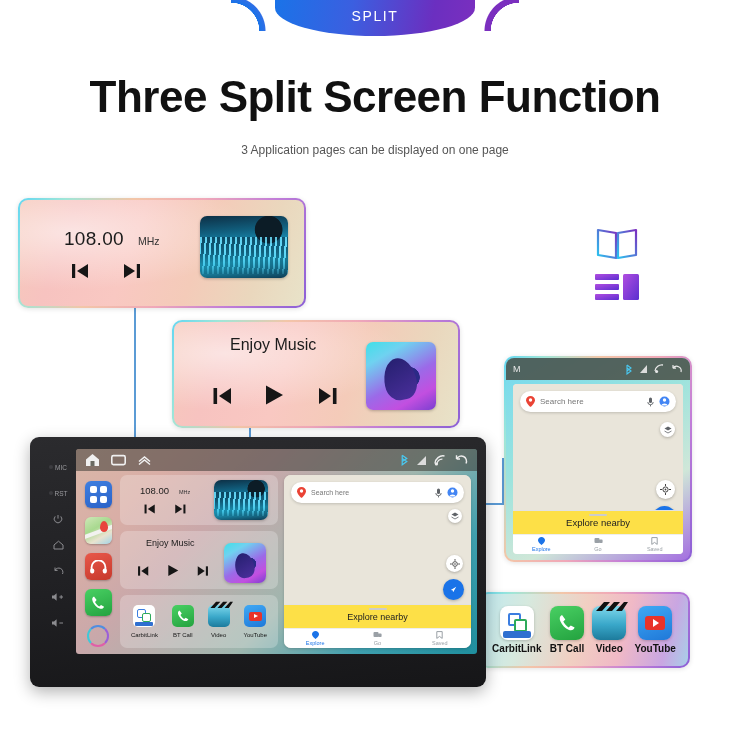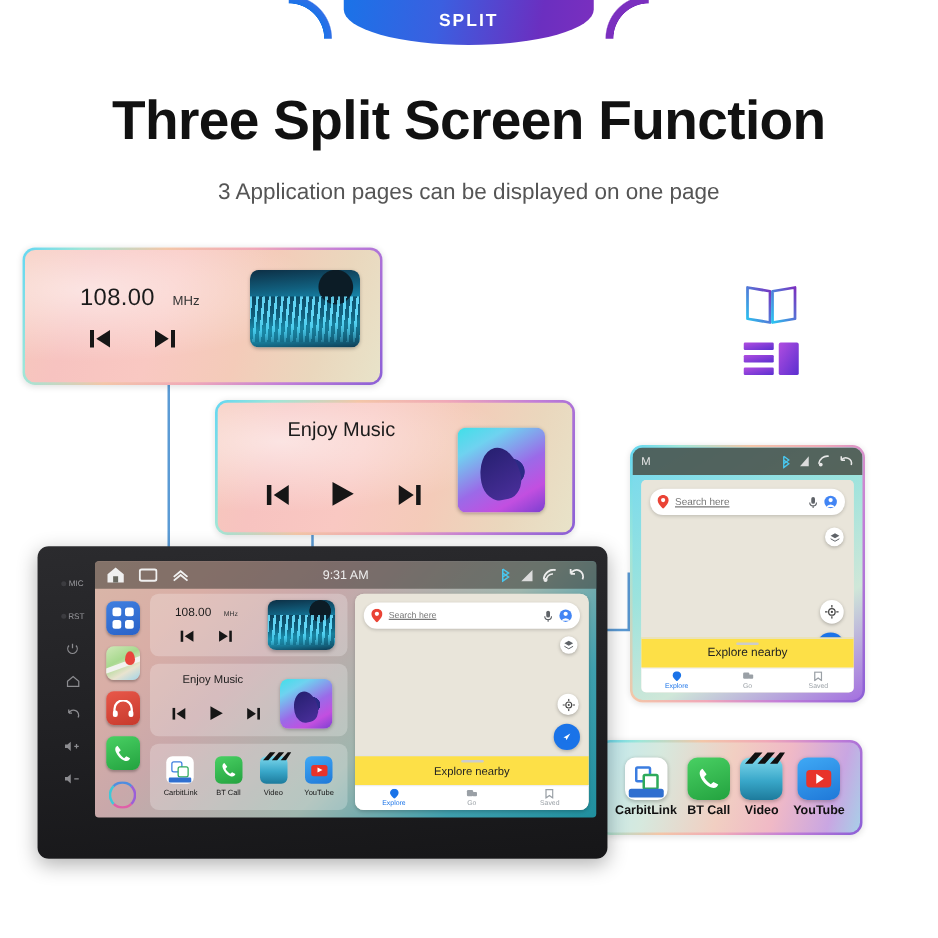--- a/index.html
+++ b/index.html
@@ -23,32 +23,32 @@
   }
   #split-banner::before {
     left: -44px;
     background: radial-gradient(circle at 0% 100%, rgba(0,0,0,0) 28px, #1a73e8 28.5px, #2f6fe6 34px, rgba(255,255,255,0) 35px);
   }
   #split-banner::after {
     right: -44px;
     background: radial-gradient(circle at 100% 100%, rgba(0,0,0,0) 28px, #7b2fbf 28.5px, #7b2fbf 34px, rgba(255,255,255,0) 35px);
   }
   .split-label {
-    color: #fff; font-size: 14px; letter-spacing: 1.6px; font-weight: 700;
+    color: #fff; font-size: 14px; letter-spacing: 1.6px; font-weight: 400;
     position: relative; z-index: 3; padding-bottom: 4px;
   }
 
   
   #page-title {
     position: absolute; top: 72px; left: 0; width: 750px; text-align: center;
     font-size: 44px; font-weight: bold; color: #111; letter-spacing: -0.5px;
   }
   #page-subtitle {
     position: absolute; top: 143px; left: 0; width: 750px; text-align: center;
-    font-size: 18px; color: #555; font-weight: 400;
+    font-size: 12px; color: #555; font-weight: 400;
   }
 
   
   .holo-card {
     position: absolute; border-radius: 10px;
     padding: 2px;
     background: linear-gradient(115deg,#62d7f2 0%,#9fe6d8 14%,#f3c6a8 34%,#f0a8b8 55%,#c27ed8 76%,#8b5fd6 100%);
     box-shadow: 0 1px 5px rgba(0,0,0,.12);
   }
   .holo-inner {
@@ -117,21 +117,21 @@
   .map-statusbar .sb-right { margin-left:auto; display:flex; gap:6px; align-items:center; }
   .map-body {
     position: absolute; left: 7px; right: 7px; top: 26px; bottom: 6px;
     background: #ece8de; border-radius: 4px; overflow:hidden;
     display:flex; flex-direction:column;
   }
   .map-canvas { flex:1; position: relative; background: #e9e5da; }
   .search-pill {
     position:absolute; left:7px; right:7px; top:7px; height:21px; background:#fff;
     border-radius:11px; display:flex; align-items:center; padding:0 6px; gap:5px;
-    box-shadow: 0 1px 3px rgba(0,0,0,.18); font-size:8px; color:#777;text-decoration:underline;
+    box-shadow: 0 1px 3px rgba(0,0,0,.18); font-size:8px; color:#777;
   }
   .fab {
     position:absolute; border-radius:50%; background:#fff;
     box-shadow: 0 1px 3px rgba(0,0,0,.26); display:flex; align-items:center; justify-content:center;
   }
   .explore-bar {
     height: 24px; background:#fde047; display:flex; align-items:center; justify-content:center;
     font-size:9.5px; color:#222; border-top:1px solid #e2e2e2; position:relative;
   }
   .explore-bar::before{ content:""; position:absolute; top:3px; left:50%; margin-left:-9px; width:18px;height:2px;background:#ccc;border-radius:2px;}
@@ -524,21 +524,20 @@
       <span>
           <svg width="15" height="12" viewBox="0 0 15 12">
             <rect x="0.8" y="1.6" width="13.4" height="9" rx="1.6" fill="none" stroke="#f0f0f0" stroke-width="1.6"></rect>
           </svg>
         </span>
       <span>
           <svg width="15" height="12" viewBox="0 0 15 12">
             <path d="M2 7.5 L7.5 3 L13 7.5 M2 10.5 L7.5 6 L13 10.5" stroke="#f0f0f0" stroke-width="1.5" fill="none"></path>
           </svg>
         </span>
-      <span class="clock">9:31 AM</span>
       <span class="right">
         <span>
             <svg width="9" height="12" viewBox="0 0 9 12">
               <path d="M2.2 1.2 L6.8 4.4 L2.2 7.6 M2.2 4.4 L6.8 7.6 L2.2 10.8 L2.2 1.2" stroke="#49c8f0" stroke-width="1.2" fill="none"></path>
             </svg>
           </span>
         <span>
             <svg width="11" height="11" viewBox="0 0 11 11">
               <path d="M1 10 L10 1 L10 10 Z" fill="#dcdcdc"></path>
             </svg>

